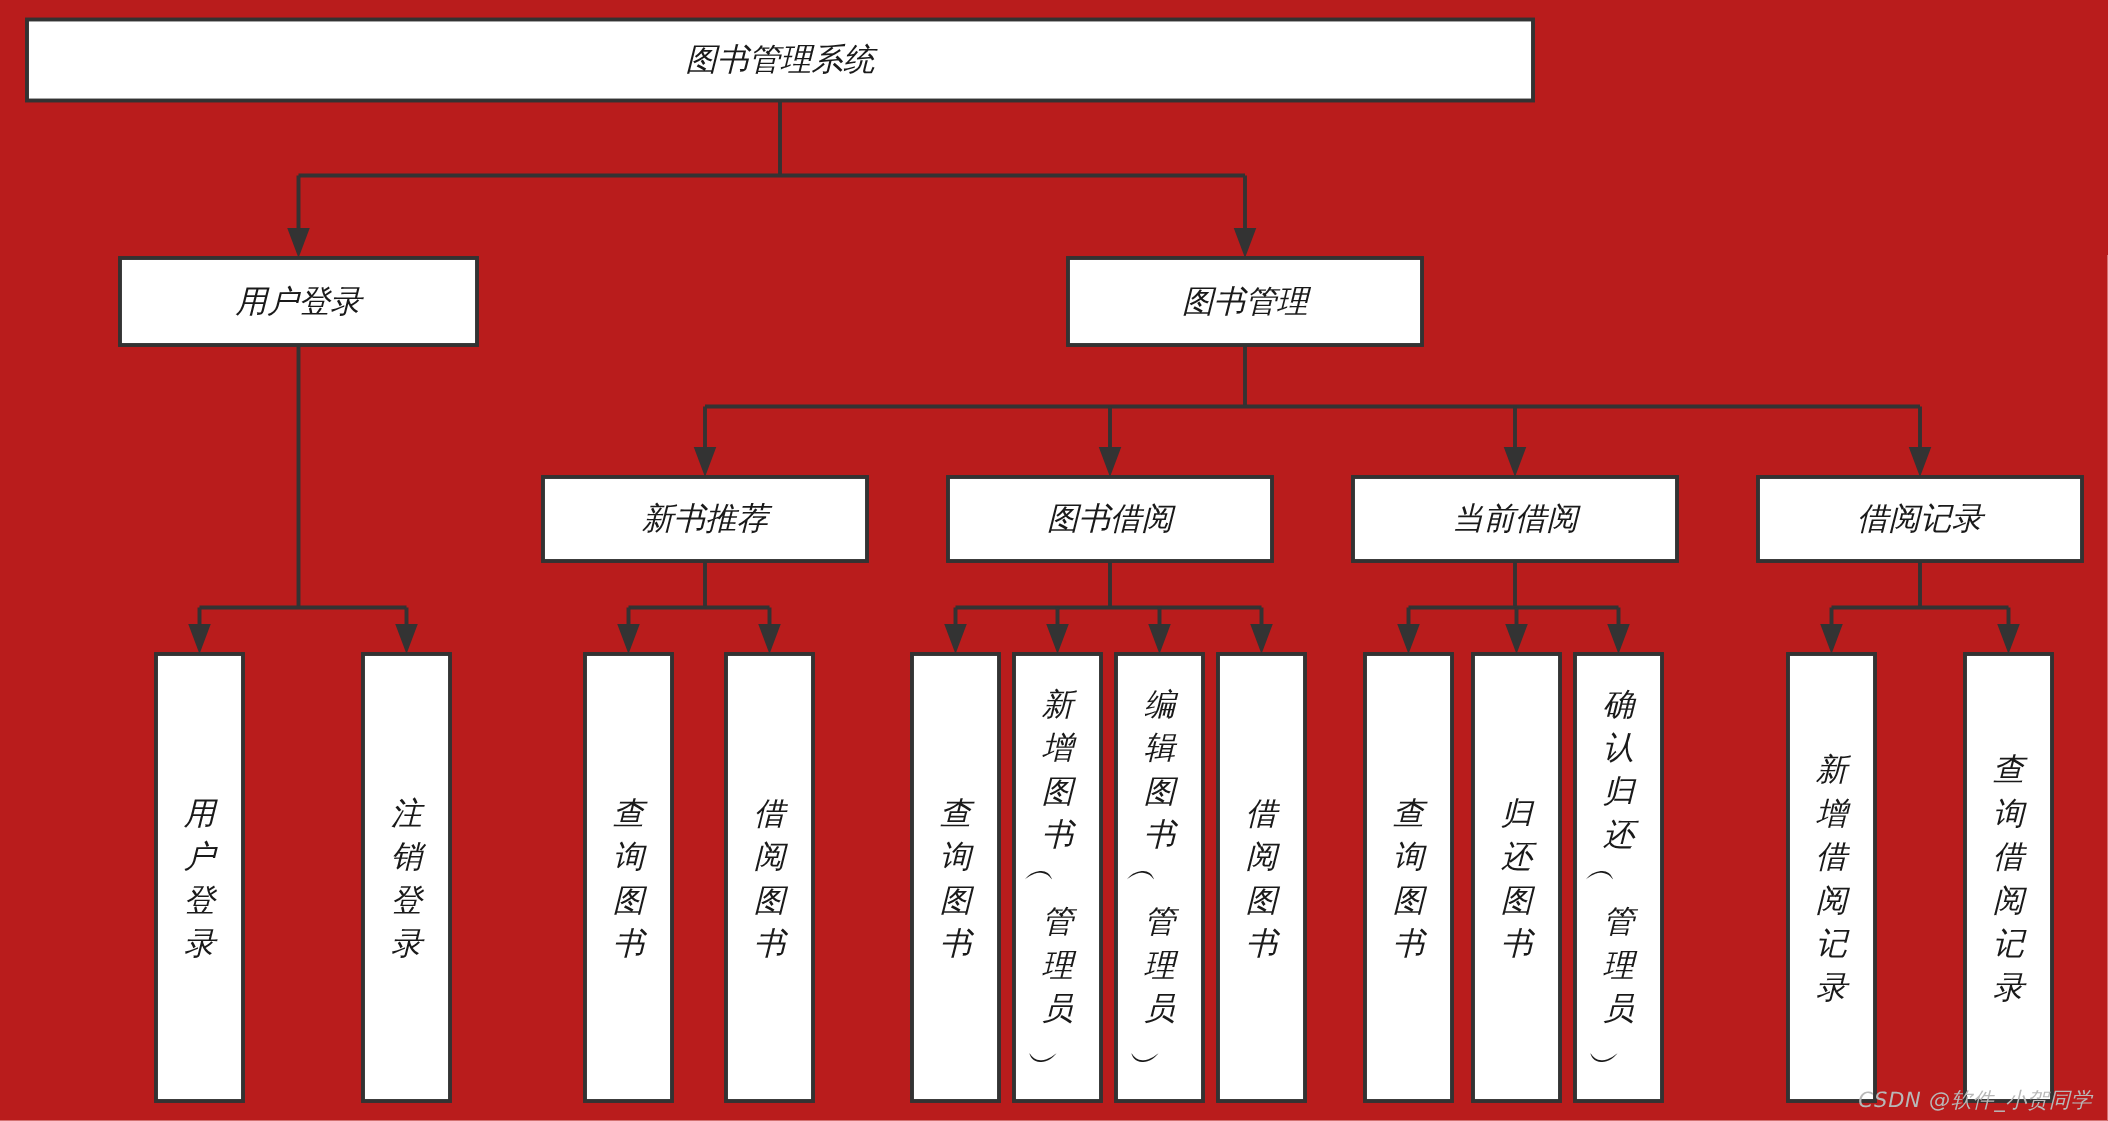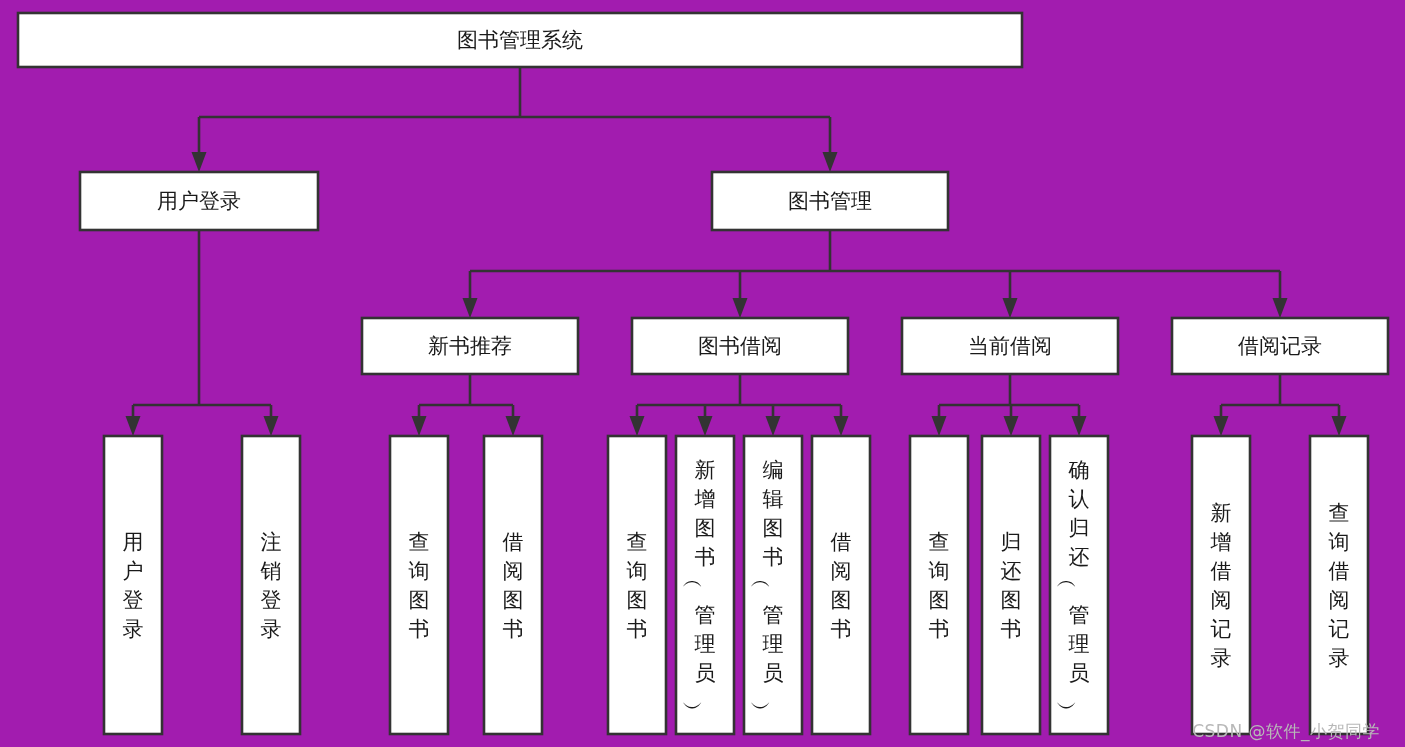--- a/index.html
+++ b/index.html
@@ -10,21 +10,22 @@
   body {
     width: 1405px;
     height: 747px;
     overflow: hidden;
     font-family: "DejaVu Sans", "Liberation Sans", sans-serif;
   }
   #diagram-root {
     position: relative;
     width: 1405px;
     height: 747px;
-    background: #a21caf;
+    background: #b91c1c;
+    font-style: italic;
   }
   svg#diagram-svg {
     position: absolute;
     top: 0;
     left: 0;
     width: 1405px;
     height: 747px;
   }
   .node-box {
     fill: #ffffff;
@@ -48,24 +49,24 @@
     dominant-baseline: middle;
   }
   .node-label-v {
     font-family: "DejaVu Sans", "Liberation Sans", sans-serif;
     font-size: 21px;
     fill: #1a1a1a;
     text-anchor: middle;
   }
   .watermark {
     position: absolute;
-    right: 25px;
+    right: 10px;
     bottom: 4px;
     font-family: "DejaVu Sans", "Liberation Sans", sans-serif;
-    font-size: 17px;
+    font-size: 14px;
     color: #b8b8b8;
     white-space: nowrap;
     letter-spacing: 0.5px;
   }
 </style>
 </head>
 <body>
 
 <div id="diagram-root">
 

